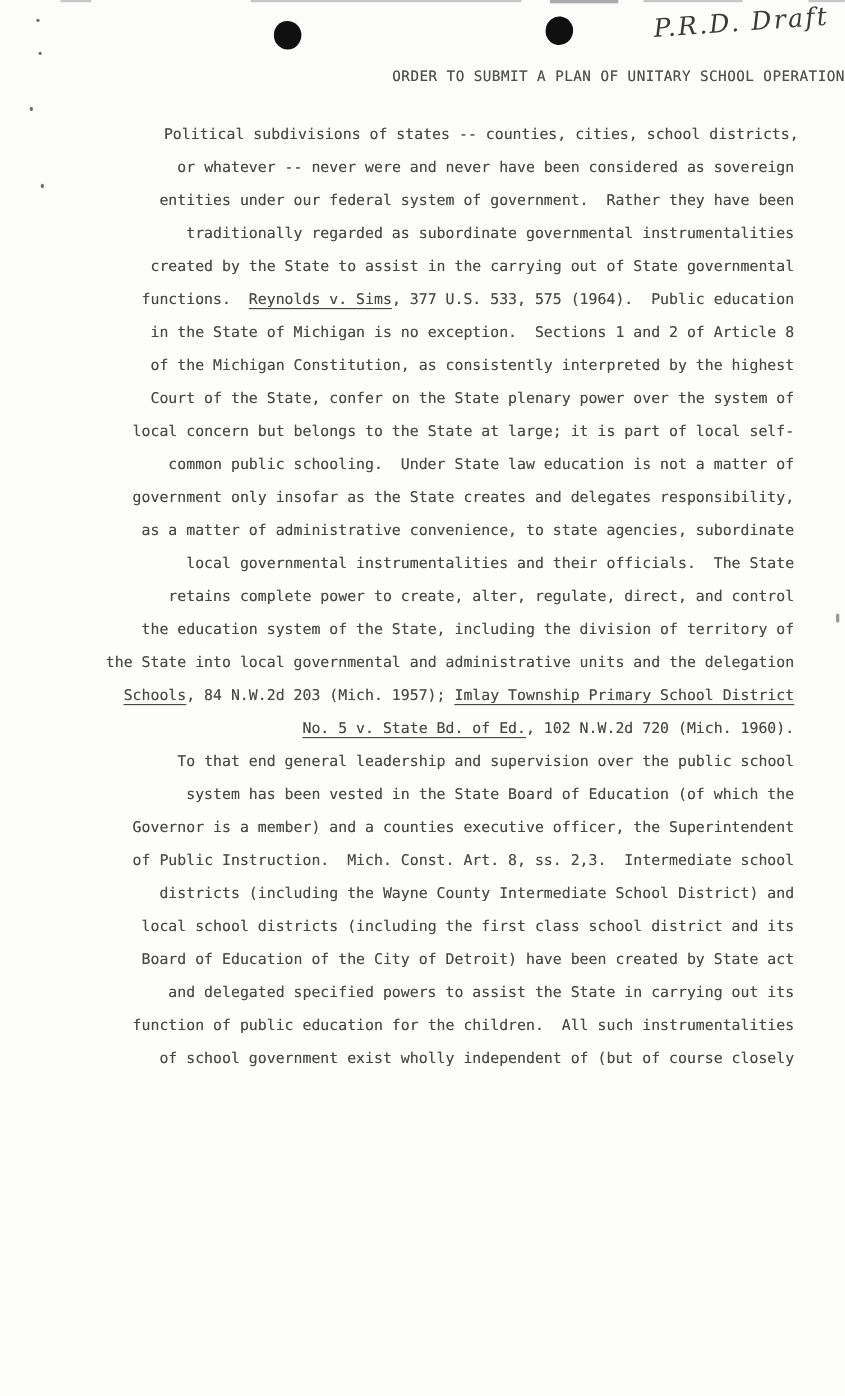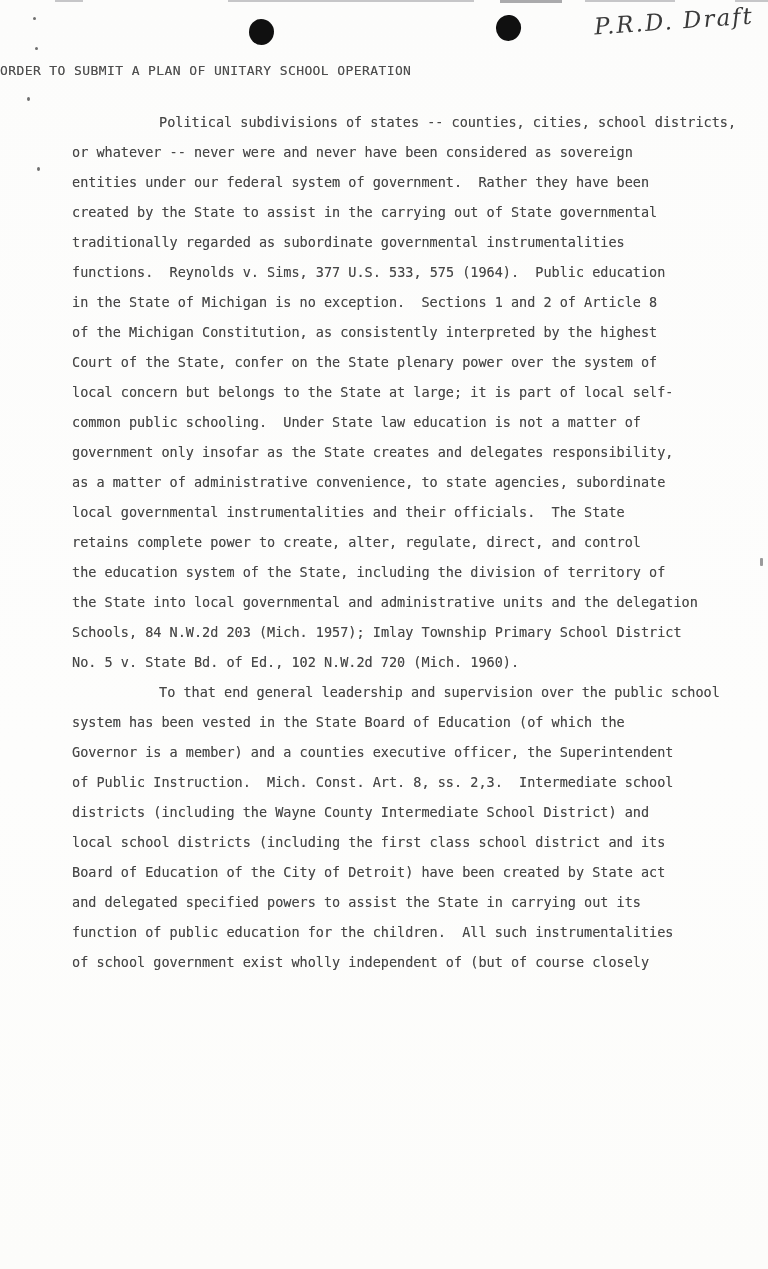--- a/index.html
+++ b/index.html
@@ -28,36 +28,38 @@
     position: absolute; top: 8px; left: 594px;
     font-family: "DejaVu Serif", serif;
     font-style: italic; font-size: 23px; letter-spacing: 2px;
     color: #3a3a3a;
     transform: rotate(-4deg);
     white-space: nowrap;
   }
   
   .doc-title {
     position: absolute; top: 63px; left: 0; width: 768px;
-    text-align: left;
+    text-align: right;
     font-size: 13px; letter-spacing: 0.4px;
     color: #4e4e4e;
     text-shadow: 0 0 0.6px rgba(70,70,70,0.55);
     white-space: pre;
   }
   
   .doc-body {
-    position: absolute; top: 107px; left: 72px; width: 660px;
+    position: absolute; top: 107px; left: 62px; width: 660px;
     font-size: 13.5px;
     color: #474747;
     text-shadow: 0 0 0.6px rgba(70,70,70,0.5);
+    text-align: right;
   }
   .line { white-space: pre; height: 30px; line-height: 30px; }
   .line.indent { text-indent: 87px; }
   .u {
+    text-decoration: underline;
     text-decoration-thickness: 1px;
     text-underline-offset: 3.5px;
   }
 </style>
 </head>
 <body>
 
 <div class="page">
 
   <div class="edge-seg" style="left:55px; width:28px;"></div>
@@ -76,22 +78,22 @@
   <div class="punch" style="left:496px; top:15px; transform: rotate(8deg);"></div>
 
   <div class="handnote">P.R.D. Draft</div>
 
   <div class="doc-title">ORDER TO SUBMIT A PLAN OF UNITARY SCHOOL OPERATION</div>
 
   <div class="doc-body">
       <div class="line indent"><span>Political subdivisions of states -- counties, cities, school districts,</span></div>
       <div class="line"><span>or whatever -- never were and never have been considered as sovereign</span></div>
       <div class="line"><span>entities under our federal system of government.  Rather they have been</span></div>
+      <div class="line"><span>traditionally regarded as subordinate governmental instrumentalities</span></div>
       <div class="line"><span>created by the State to assist in the carrying out of State governmental</span></div>
-      <div class="line"><span>traditionally regarded as subordinate governmental instrumentalities</span></div>
       <div class="line"><span>functions.  </span><span class="u">Reynolds v. Sims</span><span>, 377 U.S. 533, 575 (1964).  Public education</span></div>
       <div class="line"><span>in the State of Michigan is no exception.  Sections 1 and 2 of Article 8</span></div>
       <div class="line"><span>of the Michigan Constitution, as consistently interpreted by the highest</span></div>
       <div class="line"><span>Court of the State, confer on the State plenary power over the system of</span></div>
       <div class="line"><span>local concern but belongs to the State at large; it is part of local self-</span></div>
       <div class="line"><span>common public schooling.  Under State law education is not a matter of</span></div>
       <div class="line"><span>government only insofar as the State creates and delegates responsibility,</span></div>
       <div class="line"><span>as a matter of administrative convenience, to state agencies, subordinate</span></div>
       <div class="line"><span>local governmental instrumentalities and their officials.  The State</span></div>
       <div class="line"><span>retains complete power to create, alter, regulate, direct, and control</span></div>

